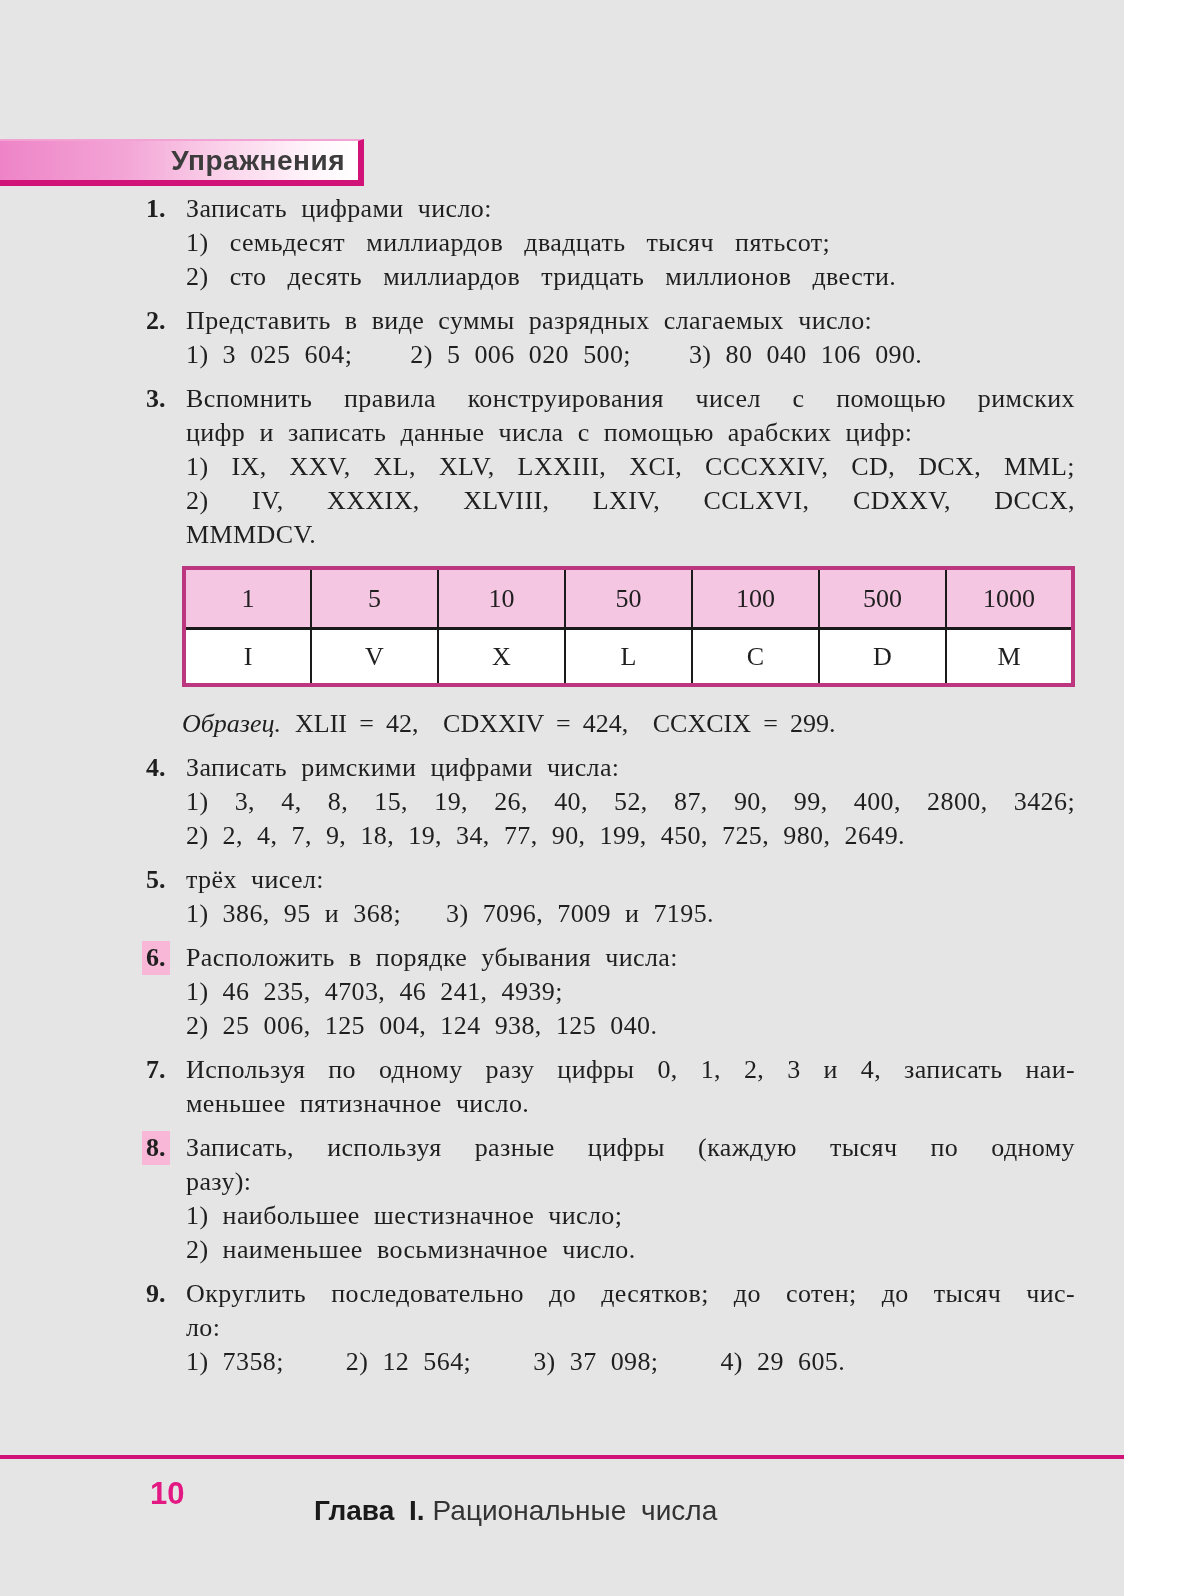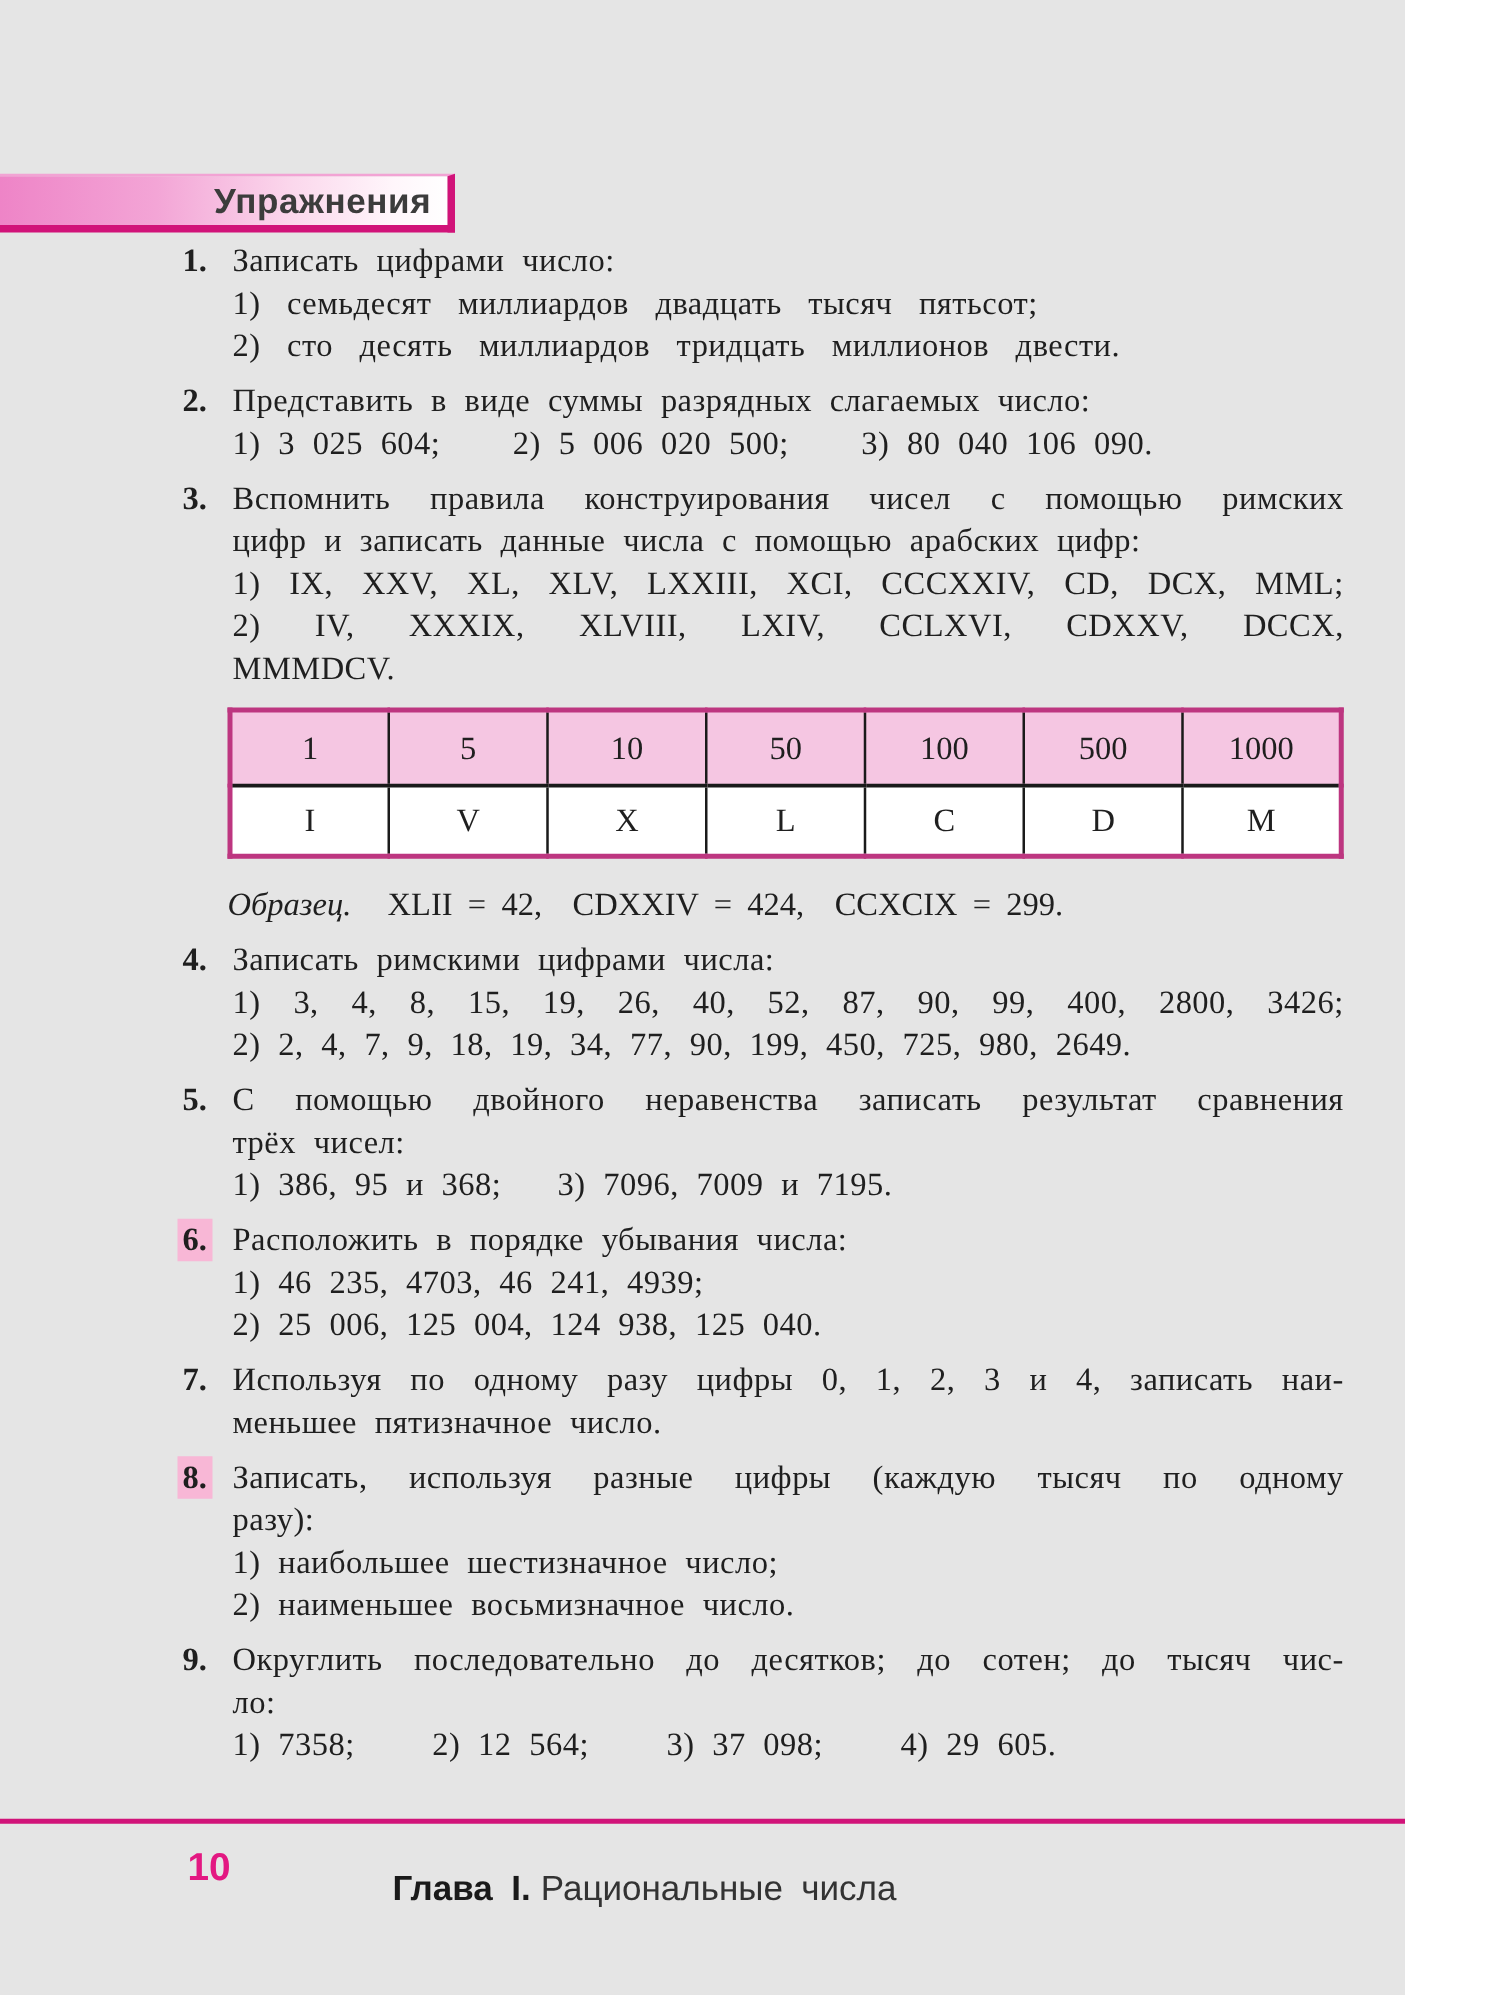--- a/index.html
+++ b/index.html
@@ -56,21 +56,21 @@
   }
   table.rtable td{
     border:2px solid #1a1a1a;
     text-align:center;vertical-align:middle;
     font-size:26px;
   }
   table.rtable tr.hrow td{background:#f5c6e2;height:55px;border-bottom:3px solid #1a1a1a;}
   table.rtable tr.vrow td{background:#ffffff;height:51px;}
   
   .sample{margin:0 0 10px 36px;word-spacing:0.22em;}
-  .sample .it{font-style:italic;margin-right:29px;}
+  .sample .it{font-style:italic;margin-right:14px;}
   
   .foot-rule{position:absolute;left:0;top:1455px;width:1200px;height:4px;background:#d11379;}
   .foot-page{
     position:absolute;left:150px;top:1476px;
     font-family:"Liberation Sans", sans-serif;
     font-weight:bold;font-size:31px;color:#e31882;
   }
   .foot-chapter{
     position:absolute;left:314px;top:1482px;
     font-family:"Liberation Sans", sans-serif;
@@ -155,21 +155,20 @@
       <div class="bodycol">
         <div class="line">Записать римскими цифрами числа:</div>
         <div class="line jline">1) 3, 4, 8, 15, 19, 26, 40, 52, 87, 90, 99, 400, 2800, 3426;</div>
         <div class="line">2) 2, 4, 7, 9, 18, 19, 34, 77, 90, 199, 450, 725, 980, 2649.</div>
       </div>
     </div>
 
     <div class="ex">
       <div class="num"><span class="nmark">5.</span></div>
       <div class="bodycol">
-        <div class="line jline">С помощью двойного неравенства записать результат сравнения</div>
         <div class="line">трёх чисел:</div>
         <div class="items-row gap45">
           <span>1) 386, 95 и 368;</span>
           <span>3) 7096, 7009 и 7195.</span>
         </div>
       </div>
     </div>
 
     <div class="ex">
       <div class="num"><span class="nmark hl">6.</span></div>

